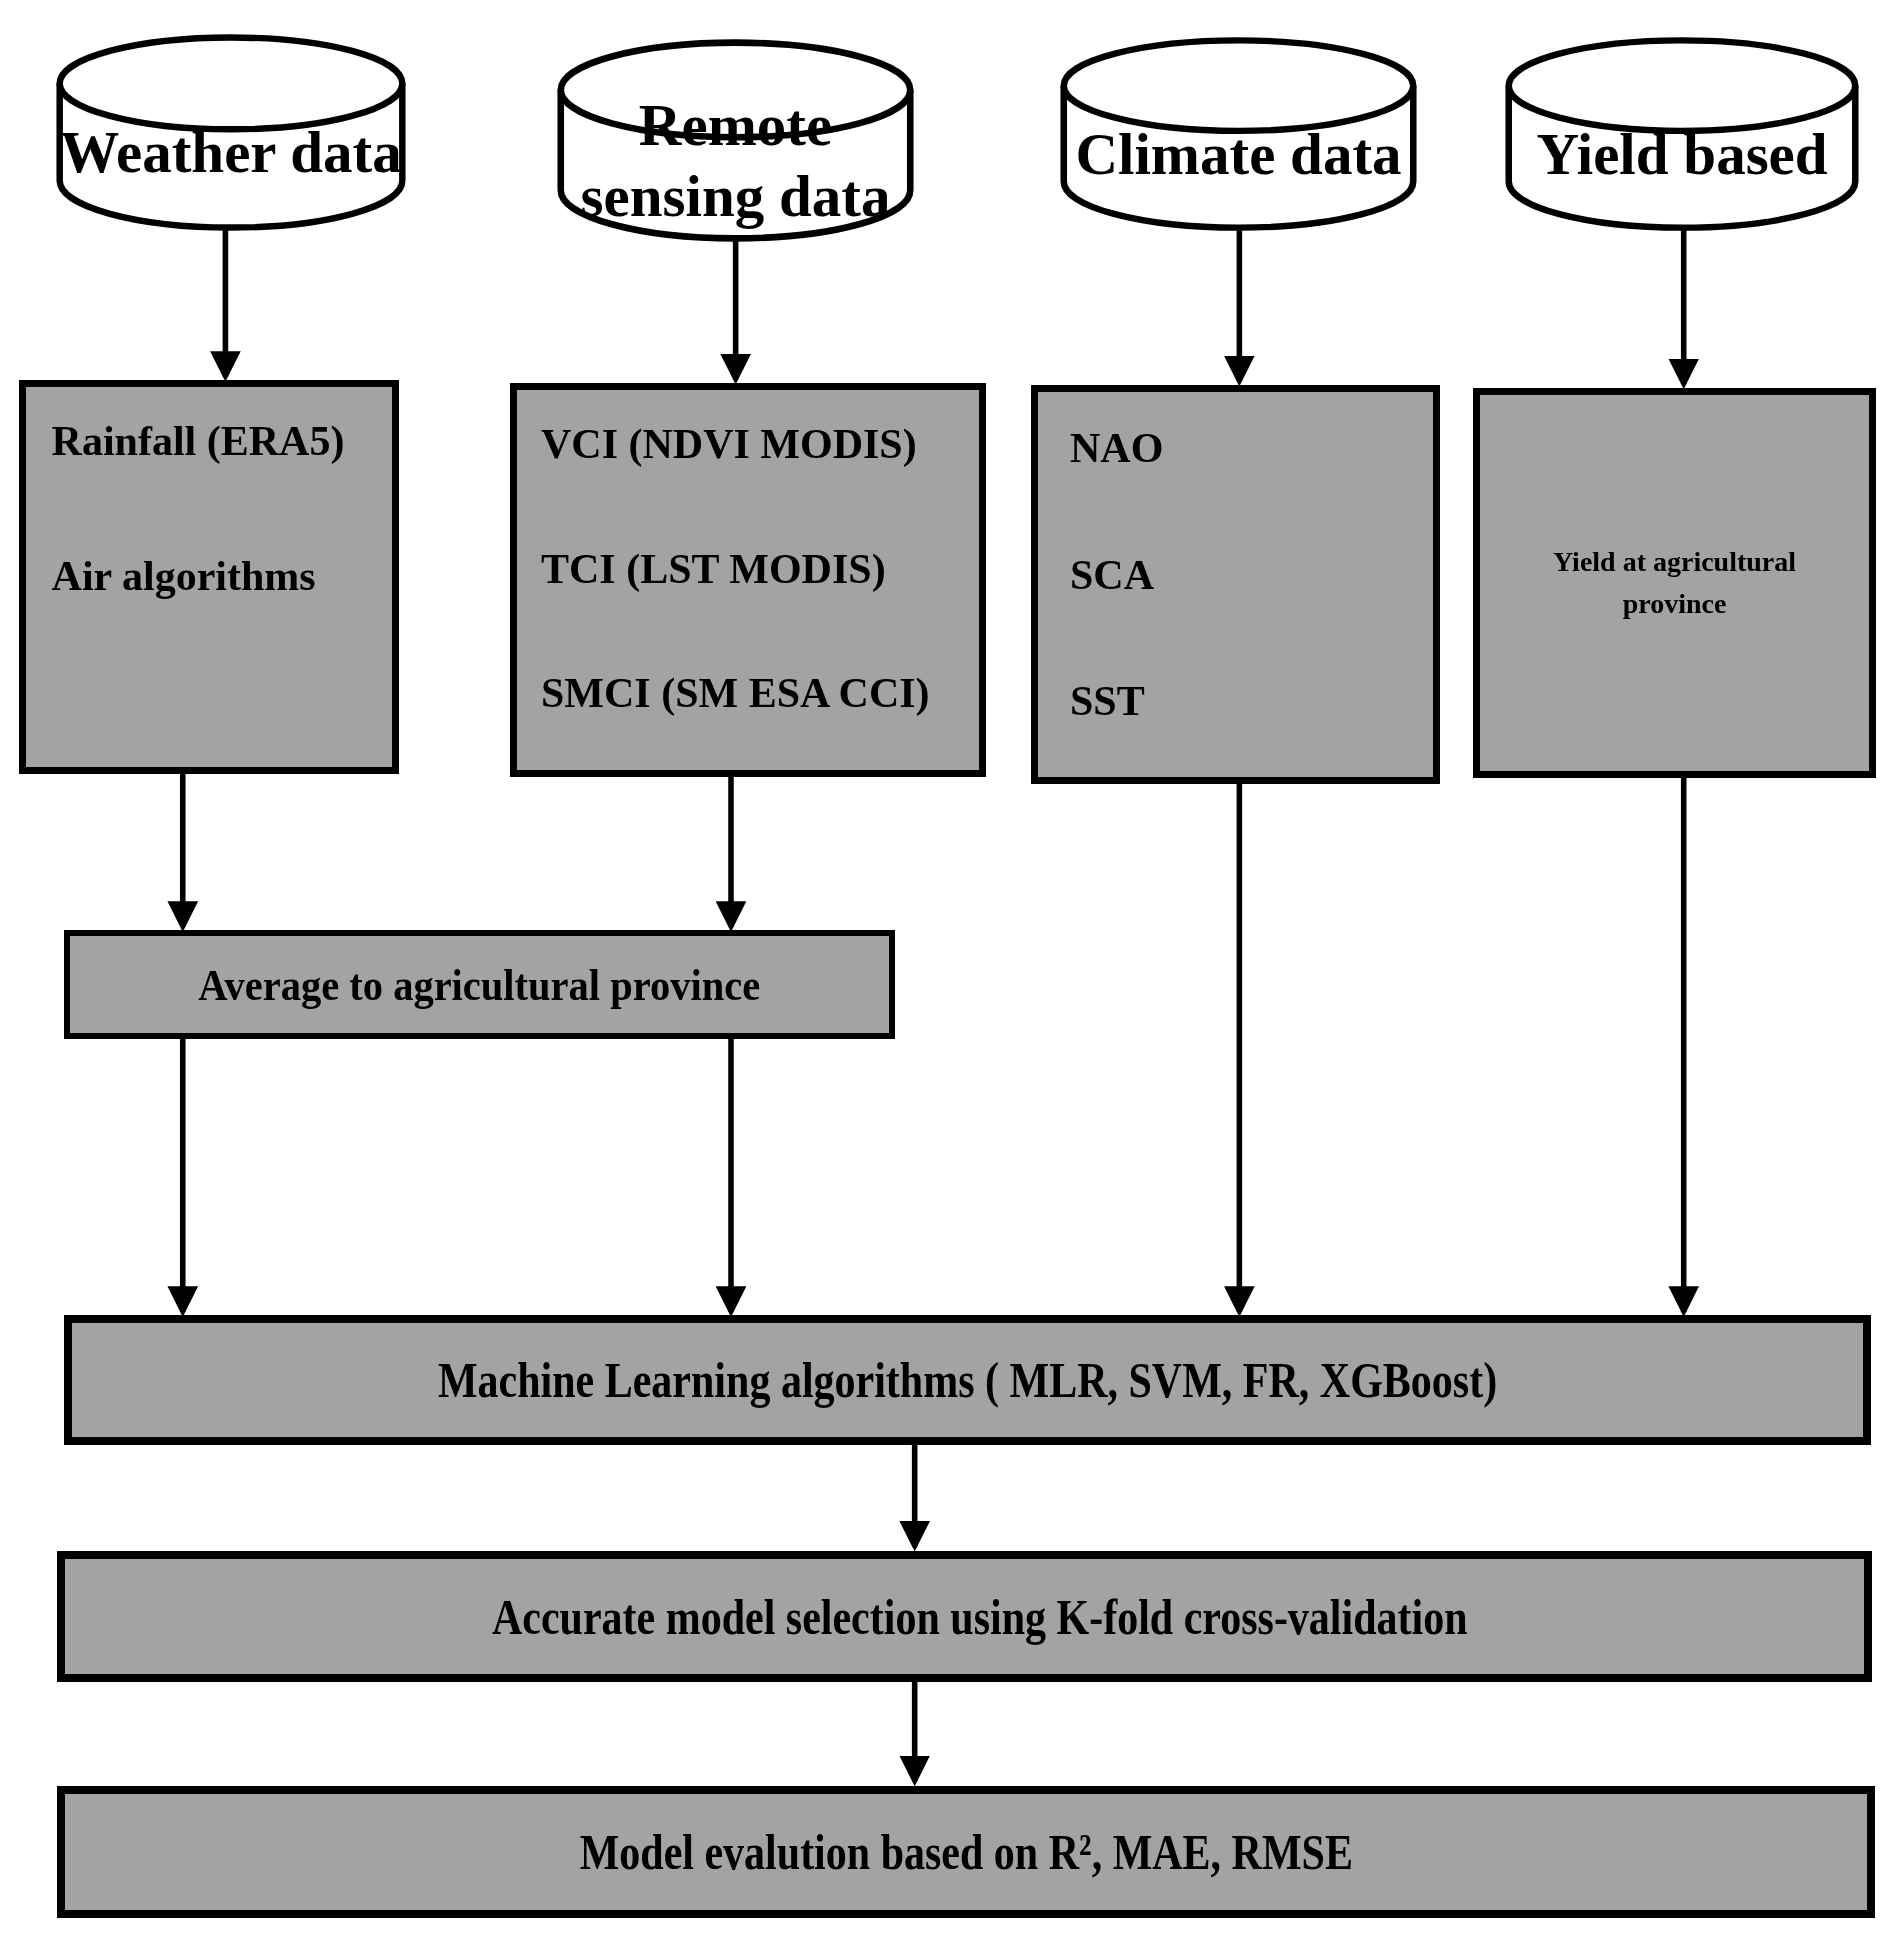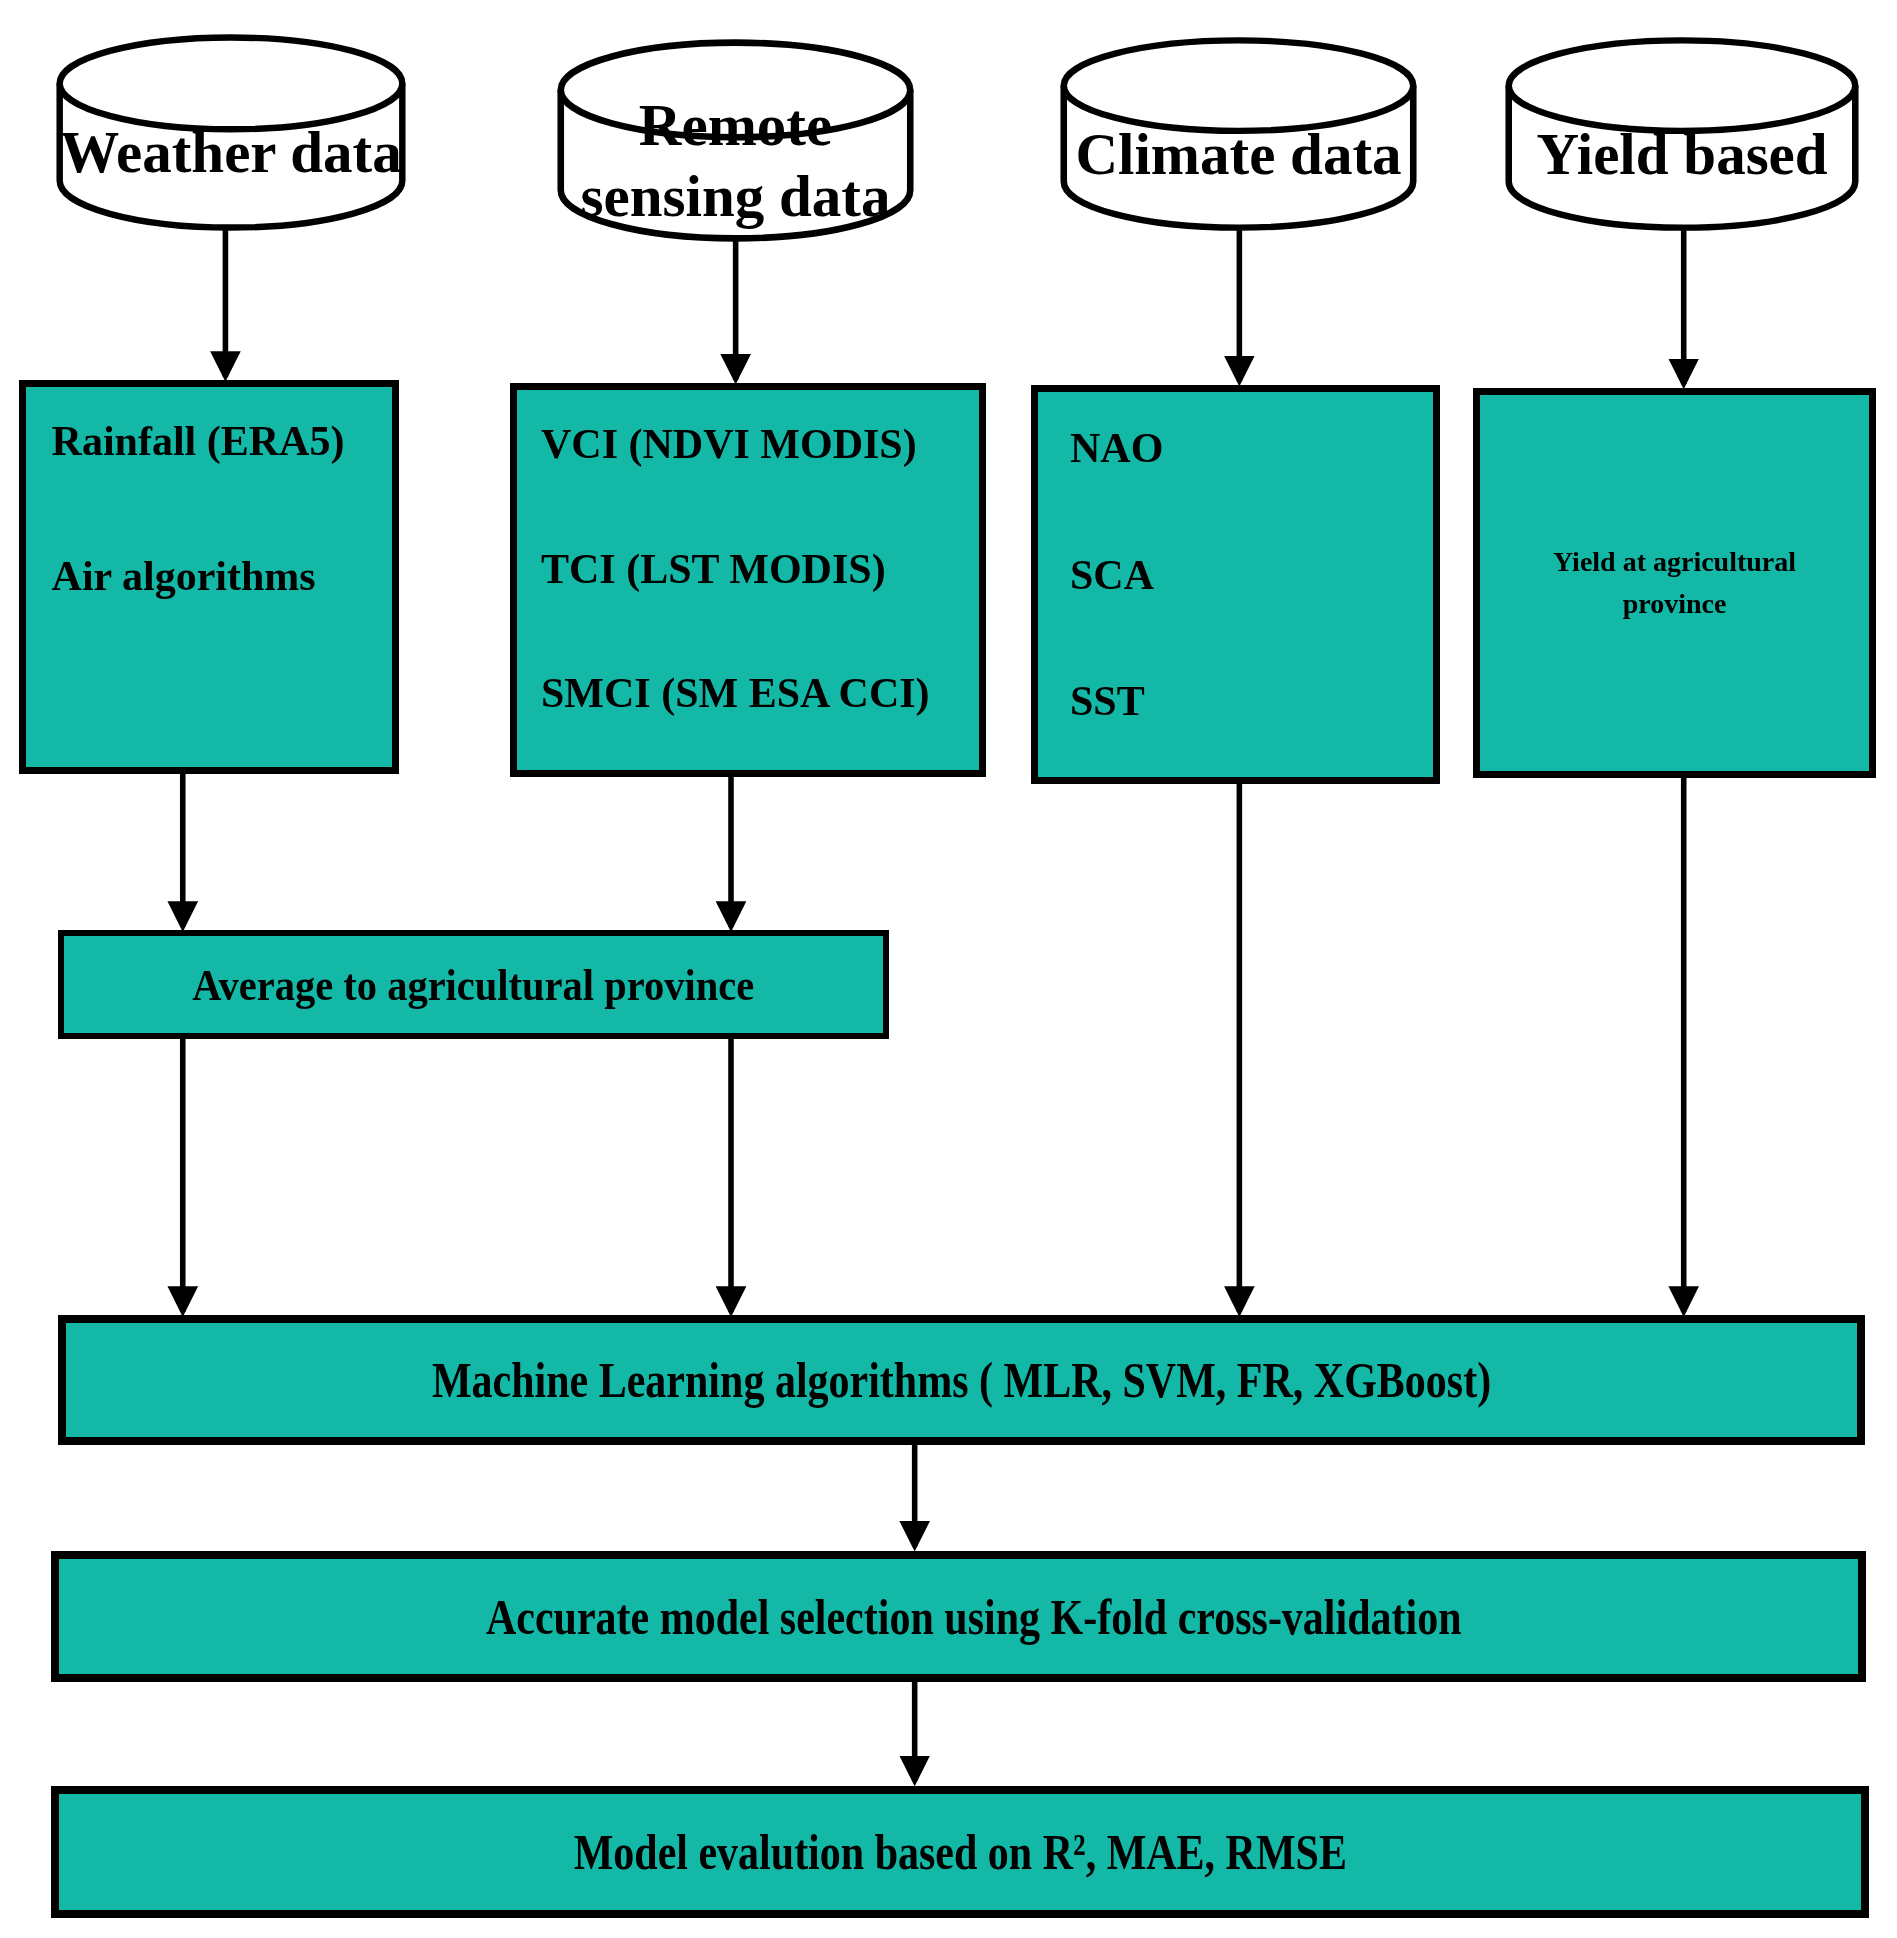--- a/index.html
+++ b/index.html
@@ -29,21 +29,21 @@
     text-align: center;
     padding-top: 39px;
     font-size: 59px; font-weight: bold; line-height: 1.2;
     z-index: 3;
   }
   .cyl-label .inner { display: inline-block; }
   
   .box {
     position: absolute;
     box-sizing: border-box;
-    background: #14b8a6;
+    background: #a3a3a3;
     border: 7.4px solid #000;
     z-index: 2;
   }
   .vars {
     display: flex; flex-direction: column;
     font-size: 42px; font-weight: bold;
     line-height: 1.25;
   }
   .vars .line { white-space: nowrap; }
   .box-weather { padding: 28px 0 0 26px; }
@@ -55,20 +55,21 @@
   .box-yield {
     display: flex; align-items: center; justify-content: center;
     font-size: 28px; font-weight: bold; line-height: 1.5;
     text-align: center;
   }
   .box-yield .inner { width: 306px; }
   .banner {
     display: flex; align-items: center; justify-content: center;
     font-weight: bold;
     white-space: nowrap;
+    margin-left: 6px;
   }
   .box-average { border-width: 6.5px; font-size: 45px; }
   .box-average .inner { display: inline-block; transform: scaleX(0.9); }
   .wide { border-width: 8.3px; font-size: 50px; }
   .wide .inner { display: inline-block; transform: scaleX(0.84); }
 </style>
 </head>
 <body>
 
 <div class="canvas">

